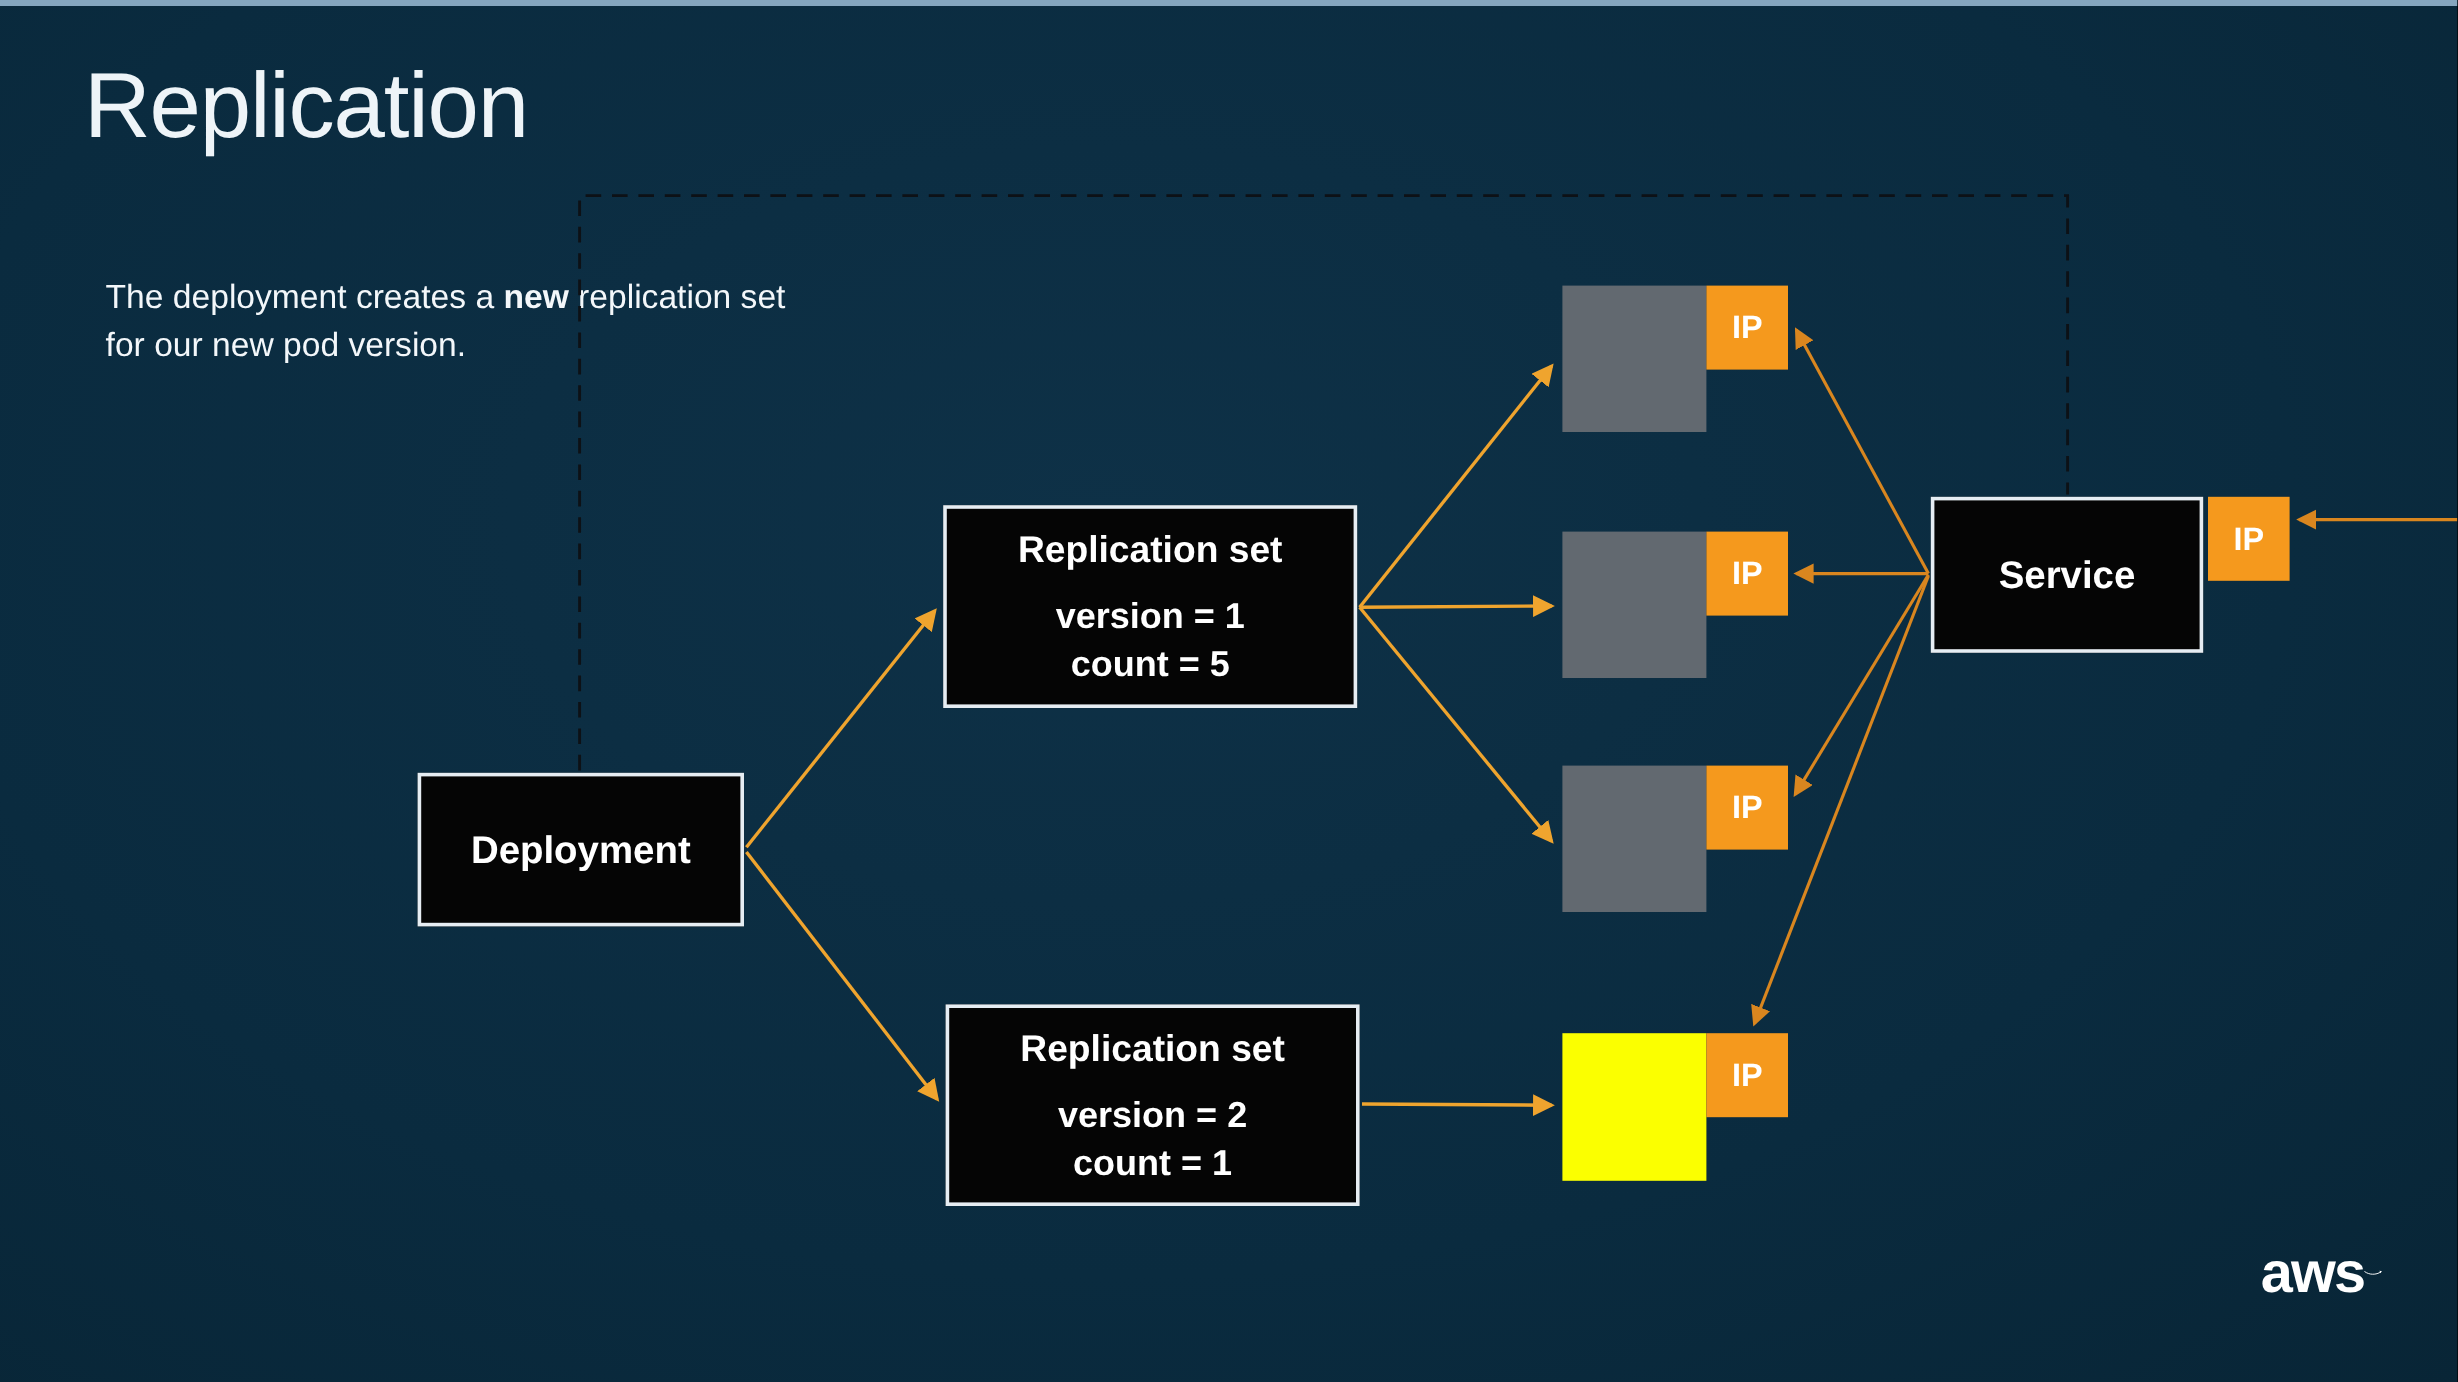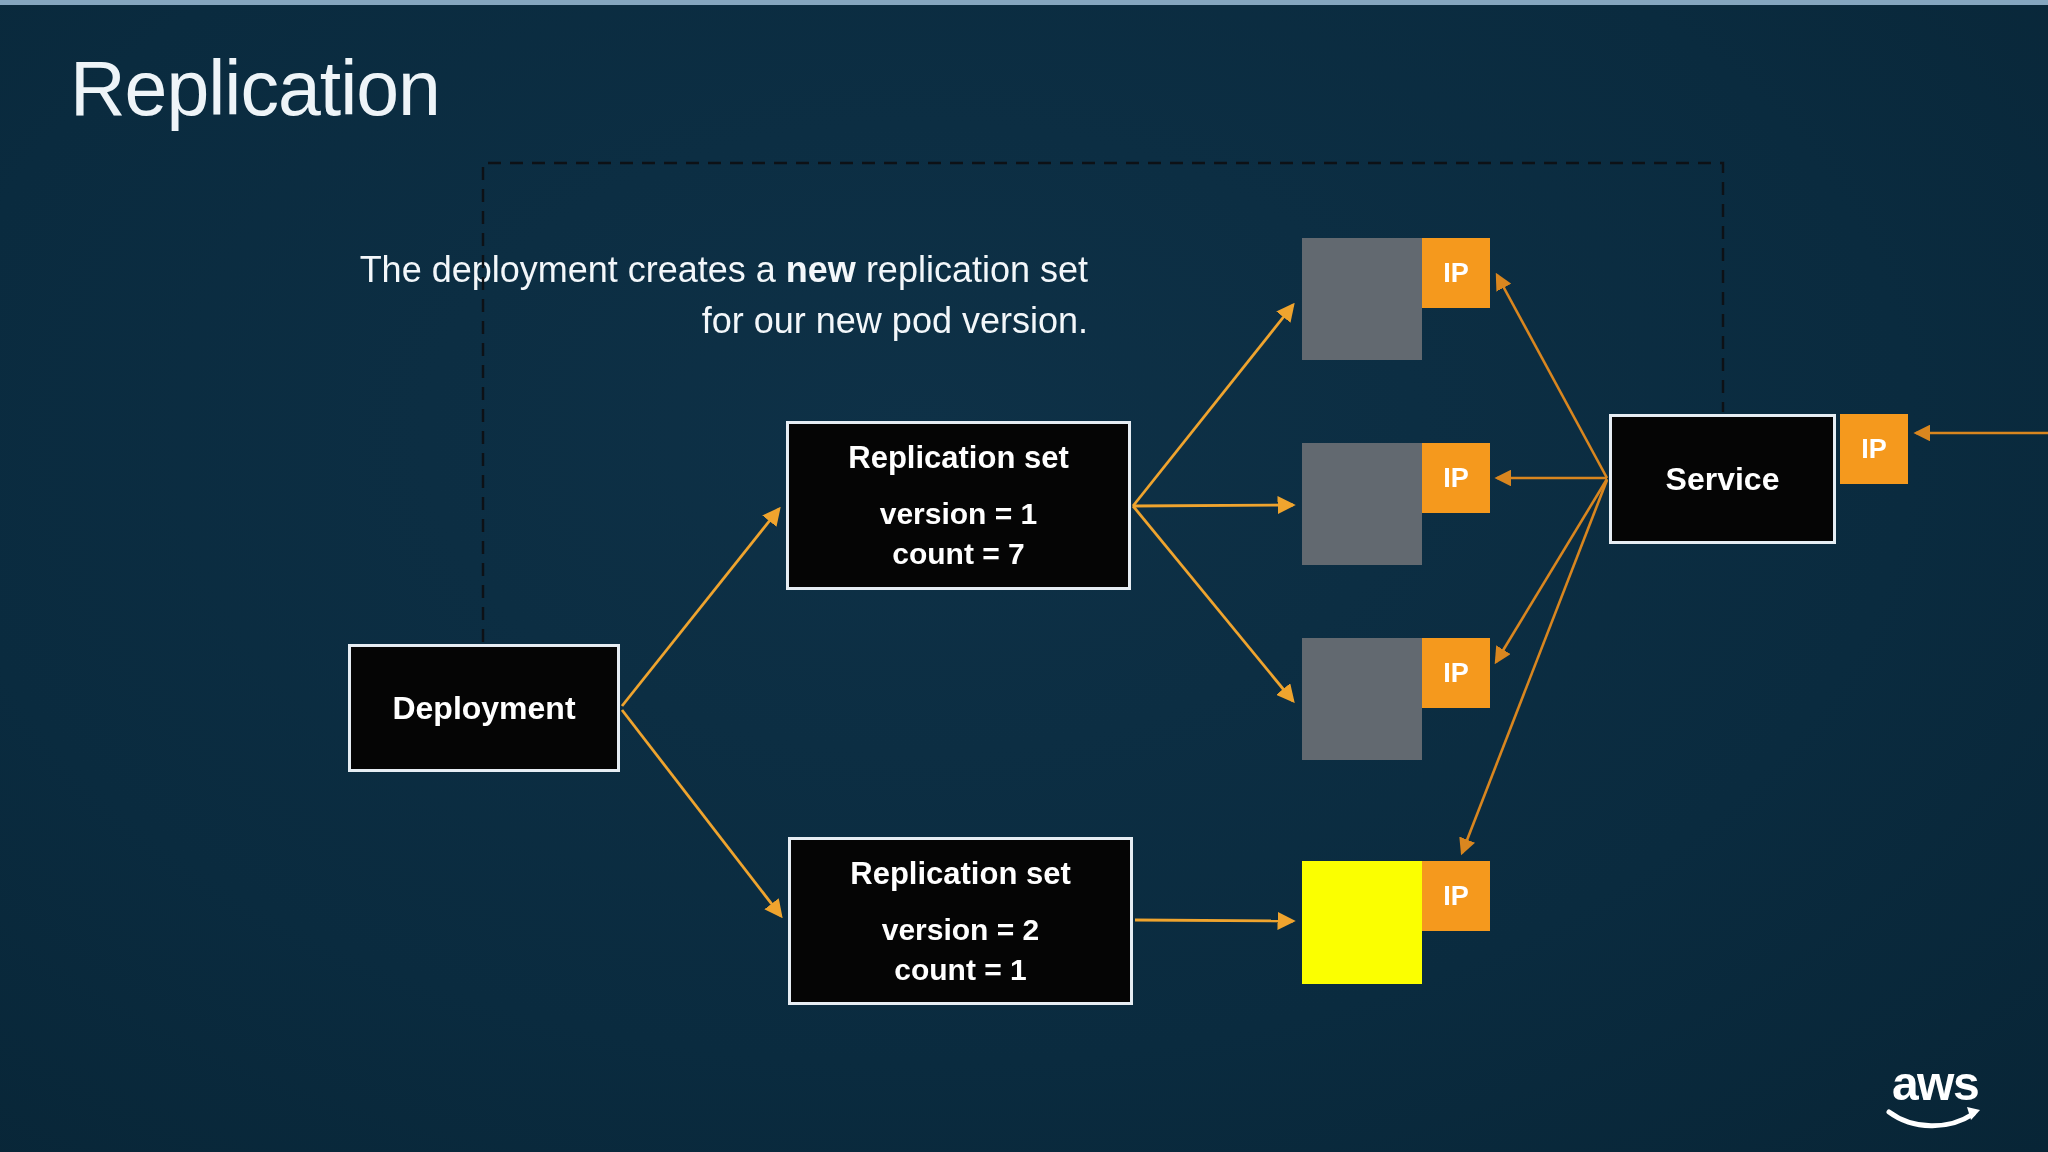--- a/index.html
+++ b/index.html
@@ -28,22 +28,22 @@
   .top-strip{
     position:absolute;left:0;top:0;width:2048px;height:5px;
     background:var(--color-top-strip);
   }
   .title{
     position:absolute;left:70px;top:44px;
     font-size:77px;font-weight:400;letter-spacing:-1px;
     color:var(--color-text-light);
   }
   .body-text{
-    position:absolute;left:88px;top:244px;width:1000px;
-    font-size:36px;line-height:1.42;font-weight:400;color:#f3f7fa;text-align:right;
+    position:absolute;left:88px;top:228px;width:1000px;
+    font-size:28px;line-height:1.42;font-weight:400;color:#f3f7fa;
   }
   .body-text b{font-weight:700;}
   .arrows{position:absolute;left:0;top:0;width:2048px;height:1152px;}
   .dash-path{
     fill:none;stroke:var(--color-dash);stroke-width:2.4;
     stroke-dasharray:13 9;
   }
   .arrow-gold{fill:none;stroke:var(--color-arrow-gold);stroke-width:2.8;}
   .arrow-orange{fill:none;stroke:var(--color-arrow-orange);stroke-width:2.6;}
   .mh-gold{fill:var(--color-arrow-gold);}
@@ -82,22 +82,22 @@
     position:absolute;left:1840px;top:414px;width:68px;height:70px;
     background:var(--color-ip-orange);
     display:flex;align-items:center;justify-content:center;
     color:#fff;font-size:27px;font-weight:700;
   }
   .footer{
     position:absolute;left:996px;top:1046px;transform:translateX(-50%);
     font-size:18.5px;color:var(--color-footer-text);white-space:nowrap;
   }
   .aws-logo{
-    position:absolute;left:1884px;top:1060px;width:102px;
-    display:flex;flex-direction:column;align-items:center;
+    position:absolute;left:1884px;top:1038px;width:102px;
+    display:flex;flex-direction:row;align-items:center;
   }
   .aws-text{
     font-size:48px;font-weight:700;color:#fff;letter-spacing:-1.5px;
     line-height:48px;
   }
   .aws-smile{margin-top:-2px;}
 </style>
 </head>
 <body>
 
@@ -139,21 +139,21 @@
     <path class="arrow-orange" d="M2048,433 L1916,433" marker-end="url(#head-orange)"></path>
   </svg>
 
   <div class="node" id="deployment">
     <span class="node-label">Deployment</span>
   </div>
 
   <div class="node rs" id="rs1">
     <div class="rs-title">Replication set</div>
     <div class="rs-line">version = 1</div>
-    <div class="rs-line">count = 7</div>
+    <div class="rs-line">count = 5</div>
   </div>
 
   <div class="node rs" id="rs2">
     <div class="rs-title">Replication set</div>
     <div class="rs-line">version = 2</div>
     <div class="rs-line">count = 1</div>
   </div>
 
   <div class="pod" id="pod1">
     <div class="ip-badge">IP</div>

